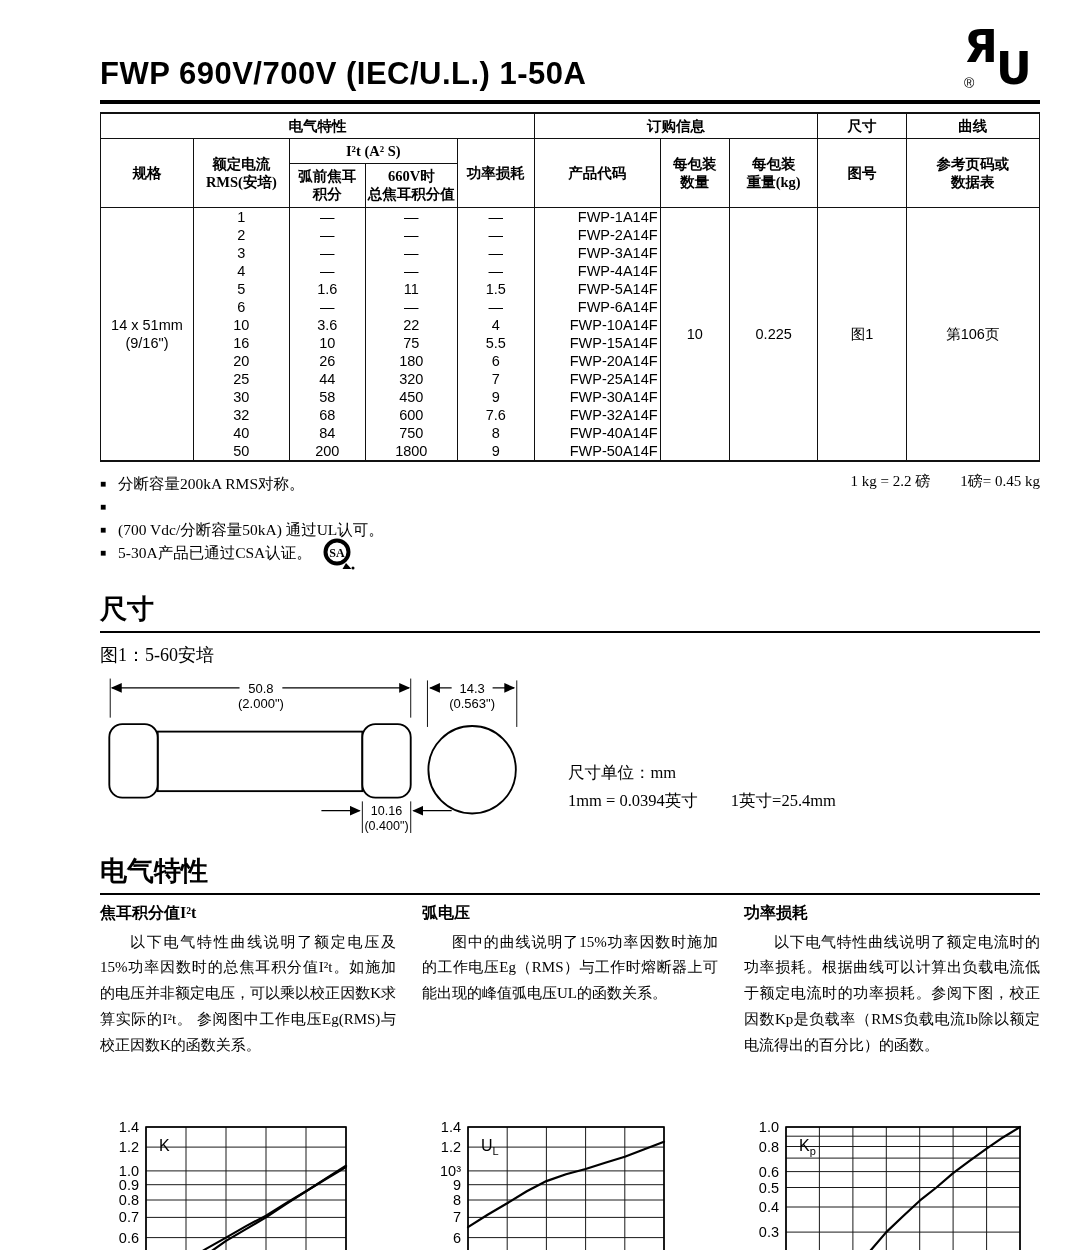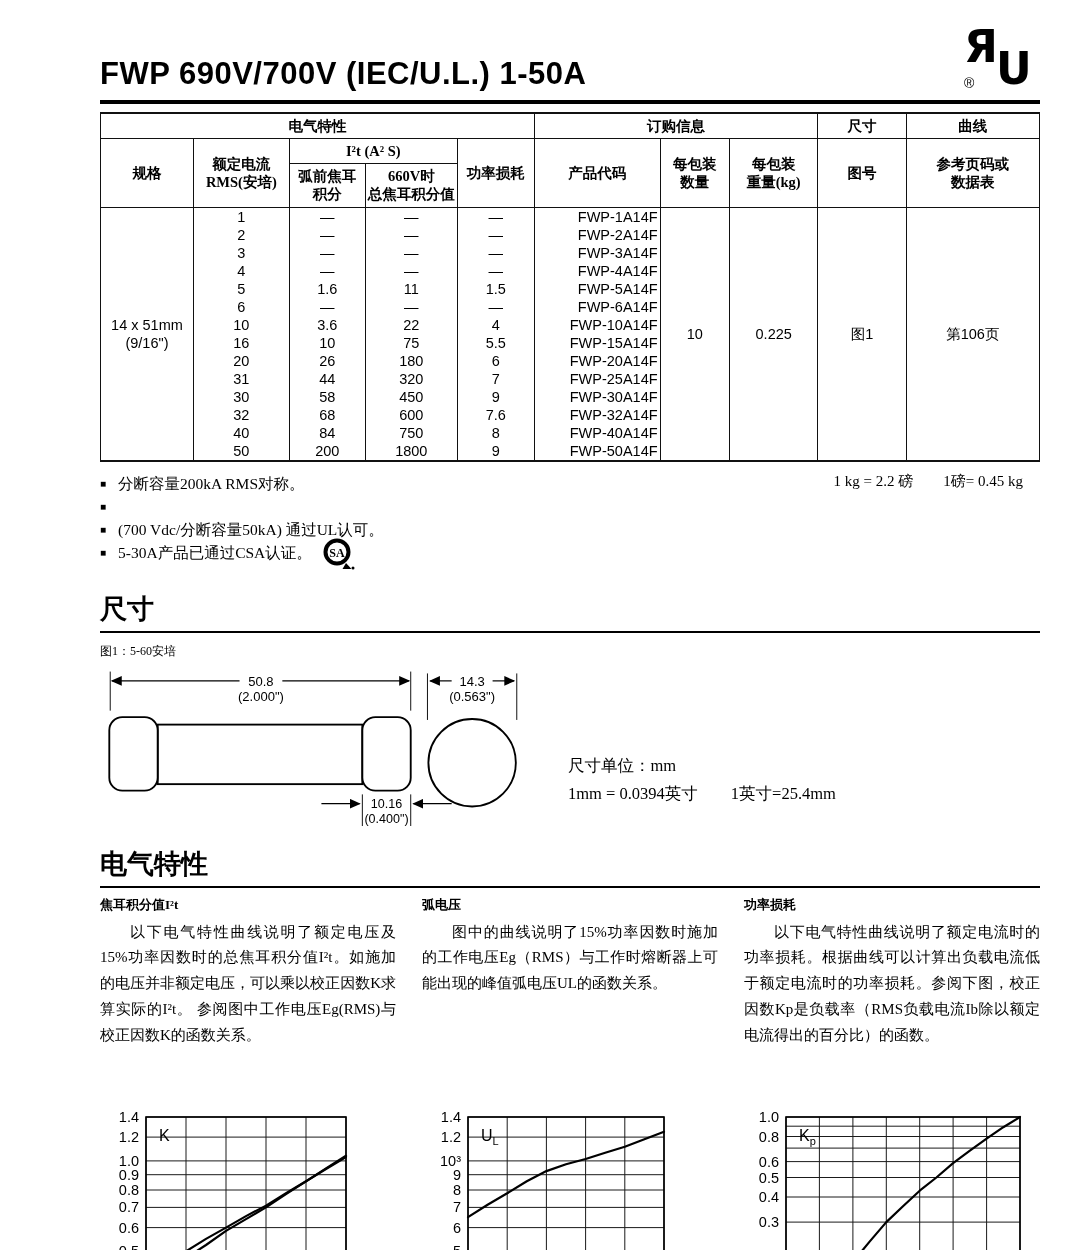--- a/index.html
+++ b/index.html
@@ -26,37 +26,37 @@
   col.c-spec{width:9.9%} col.c-amp{width:10.2%} col.c-pre{width:8.1%} col.c-tot{width:9.8%}
   col.c-w{width:8.2%} col.c-code{width:13.4%} col.c-qty{width:7.4%} col.c-wt{width:9.4%}
   col.c-fig{width:9.4%} col.c-ref{width:14.2%}
 
   
   .notes { position:relative; margin-top:10px; min-height:96px; }
   .notes ul { list-style:none; }
   .notes li { font-family:"Liberation Serif", serif; font-size:15.5px; line-height:23px;
               display:flex; align-items:flex-start; }
   .notes .sq { font-size:10px; line-height:23px; margin-right:12px; }
-  .unit-note { position:absolute; right:17px; top:0; font-family:"Liberation Serif", serif; font-size:15px; }
+  .unit-note { position:absolute; right:0; top:0; font-family:"Liberation Serif", serif; font-size:15px; }
   .csa { margin-left:11px; margin-top:-4px; }
 
   
   h2.sec { font-family:"Liberation Serif", serif; font-weight:bold; font-size:27px;
            border-bottom:2px solid #000; padding-bottom:4px; margin-top:14px; }
-  .fig-caption { font-family:"Liberation Serif", serif; font-size:12px; margin:10px 0 4px 0; }
+  .fig-caption { font-family:"Liberation Serif", serif; font-size:18px; margin:10px 0 4px 0; }
 
   
   .dim-row { position:relative; height:168px;text-decoration:underline; }
   .dim-row svg text { font-family:"Liberation Sans", sans-serif; }
   .units-note { position:absolute; left:468px; top:88px; font-size:16.5px;
                 font-family:"Liberation Serif", serif; line-height:1.7; }
 
   
   .cols { display:grid; grid-template-columns:1fr 1fr 1fr; column-gap:26px; margin-top:8px; }
-  .col h3 { font-family:"Liberation Serif", serif; font-size:13px; margin-bottom:6px; }
+  .col h3 { font-family:"Liberation Serif", serif; font-size:16px; margin-bottom:6px; }
   .col .body { font-family:"Liberation Serif", serif; font-size:15px; line-height:1.72;
                text-align:justify; text-indent:2em; height:186px; overflow:hidden; }
   .chart { margin-top:2px; }
 </style>
 </head>
 <body>
 
 <div class="page">
 
   <div class="hdr">
@@ -175,21 +175,21 @@
           <td class="code">FWP-15A14F</td>
         </tr>
         <tr>
           <td>20</td>
           <td>26</td>
           <td>180</td>
           <td>6</td>
           <td class="code">FWP-20A14F</td>
         </tr>
         <tr>
-          <td>31</td>
+          <td>25</td>
           <td>44</td>
           <td>320</td>
           <td>7</td>
           <td class="code">FWP-25A14F</td>
         </tr>
         <tr>
           <td>30</td>
           <td>58</td>
           <td>450</td>
           <td>9</td>

